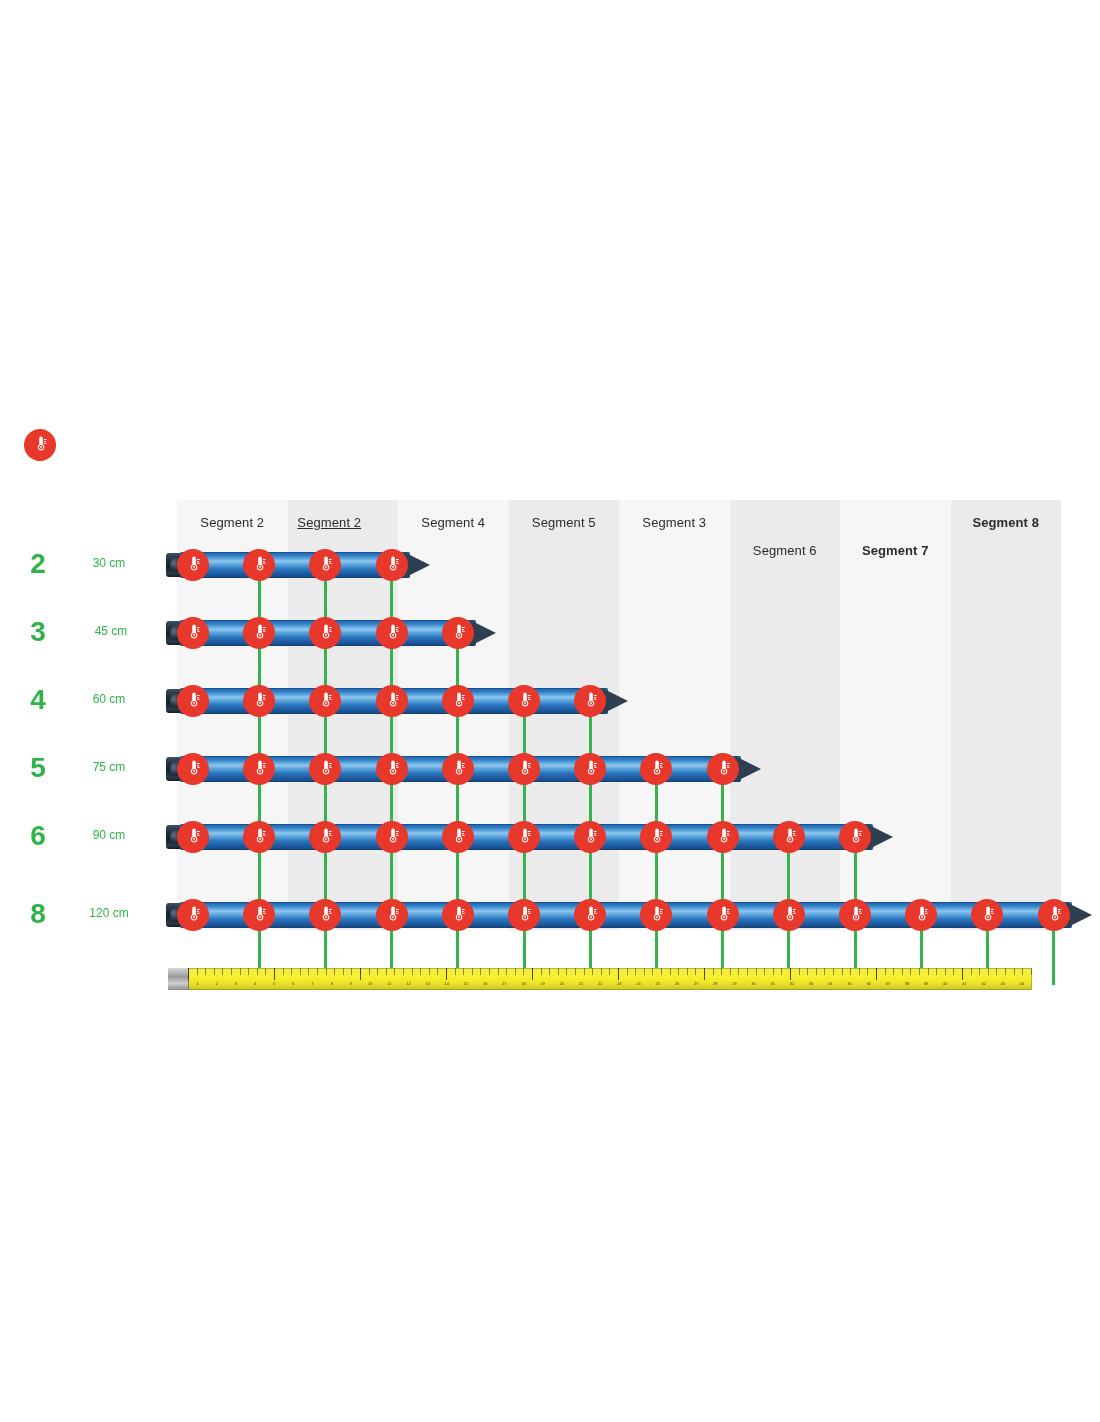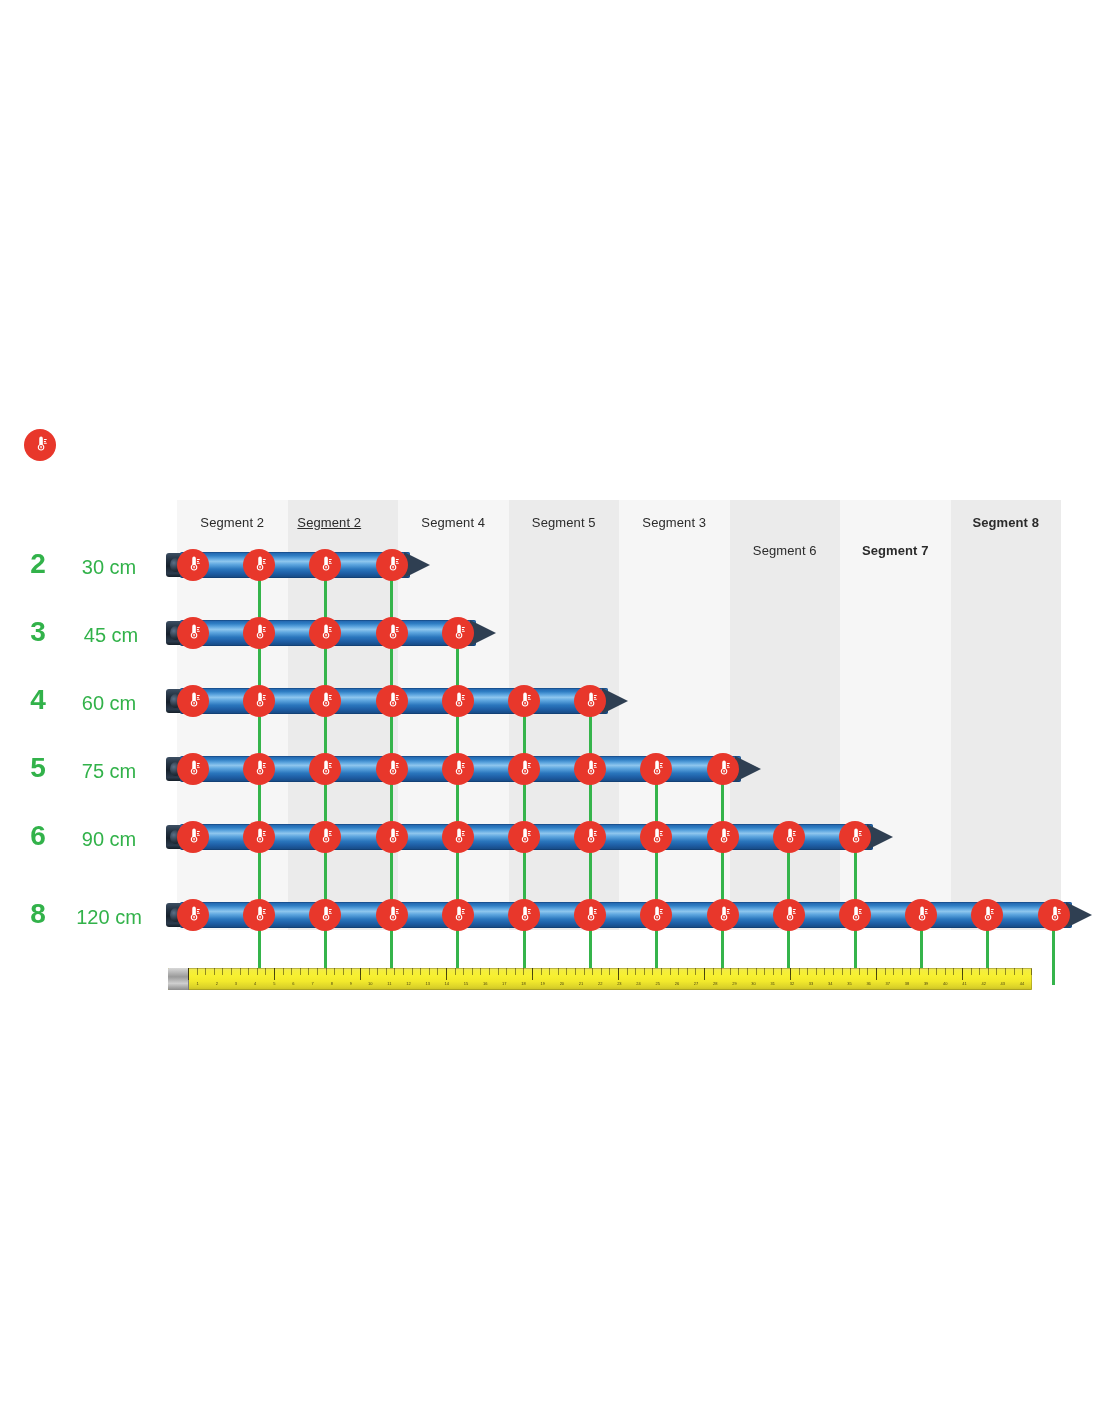--- a/index.html
+++ b/index.html
@@ -63,21 +63,21 @@
     text-align:center;
     font-size:28px;
     font-weight:bold;
     color:#32b24a;
     line-height:1;
   }
   .row-len{
     position:absolute;
     width:78px;
     text-align:center;
-    font-size:20px;
+    font-size:12px;
     color:#32b24a;
     line-height:1;
   }
 
   
   .vline{
     position:absolute;
     width:3px;
     background:#35b44b;
   }

